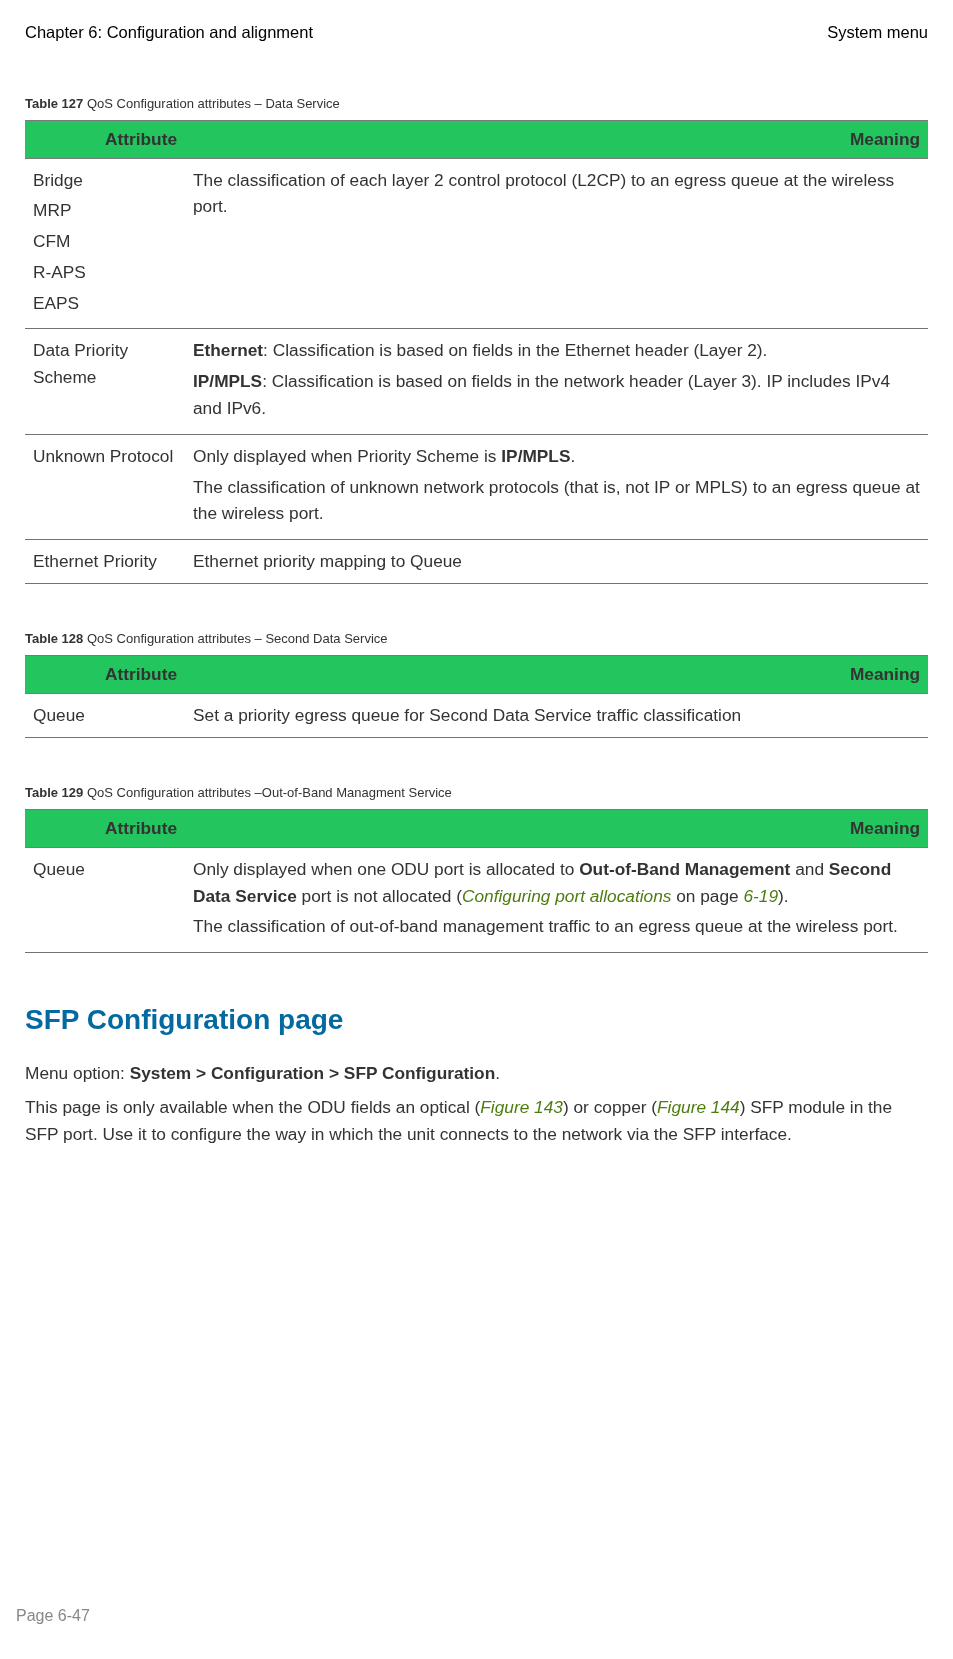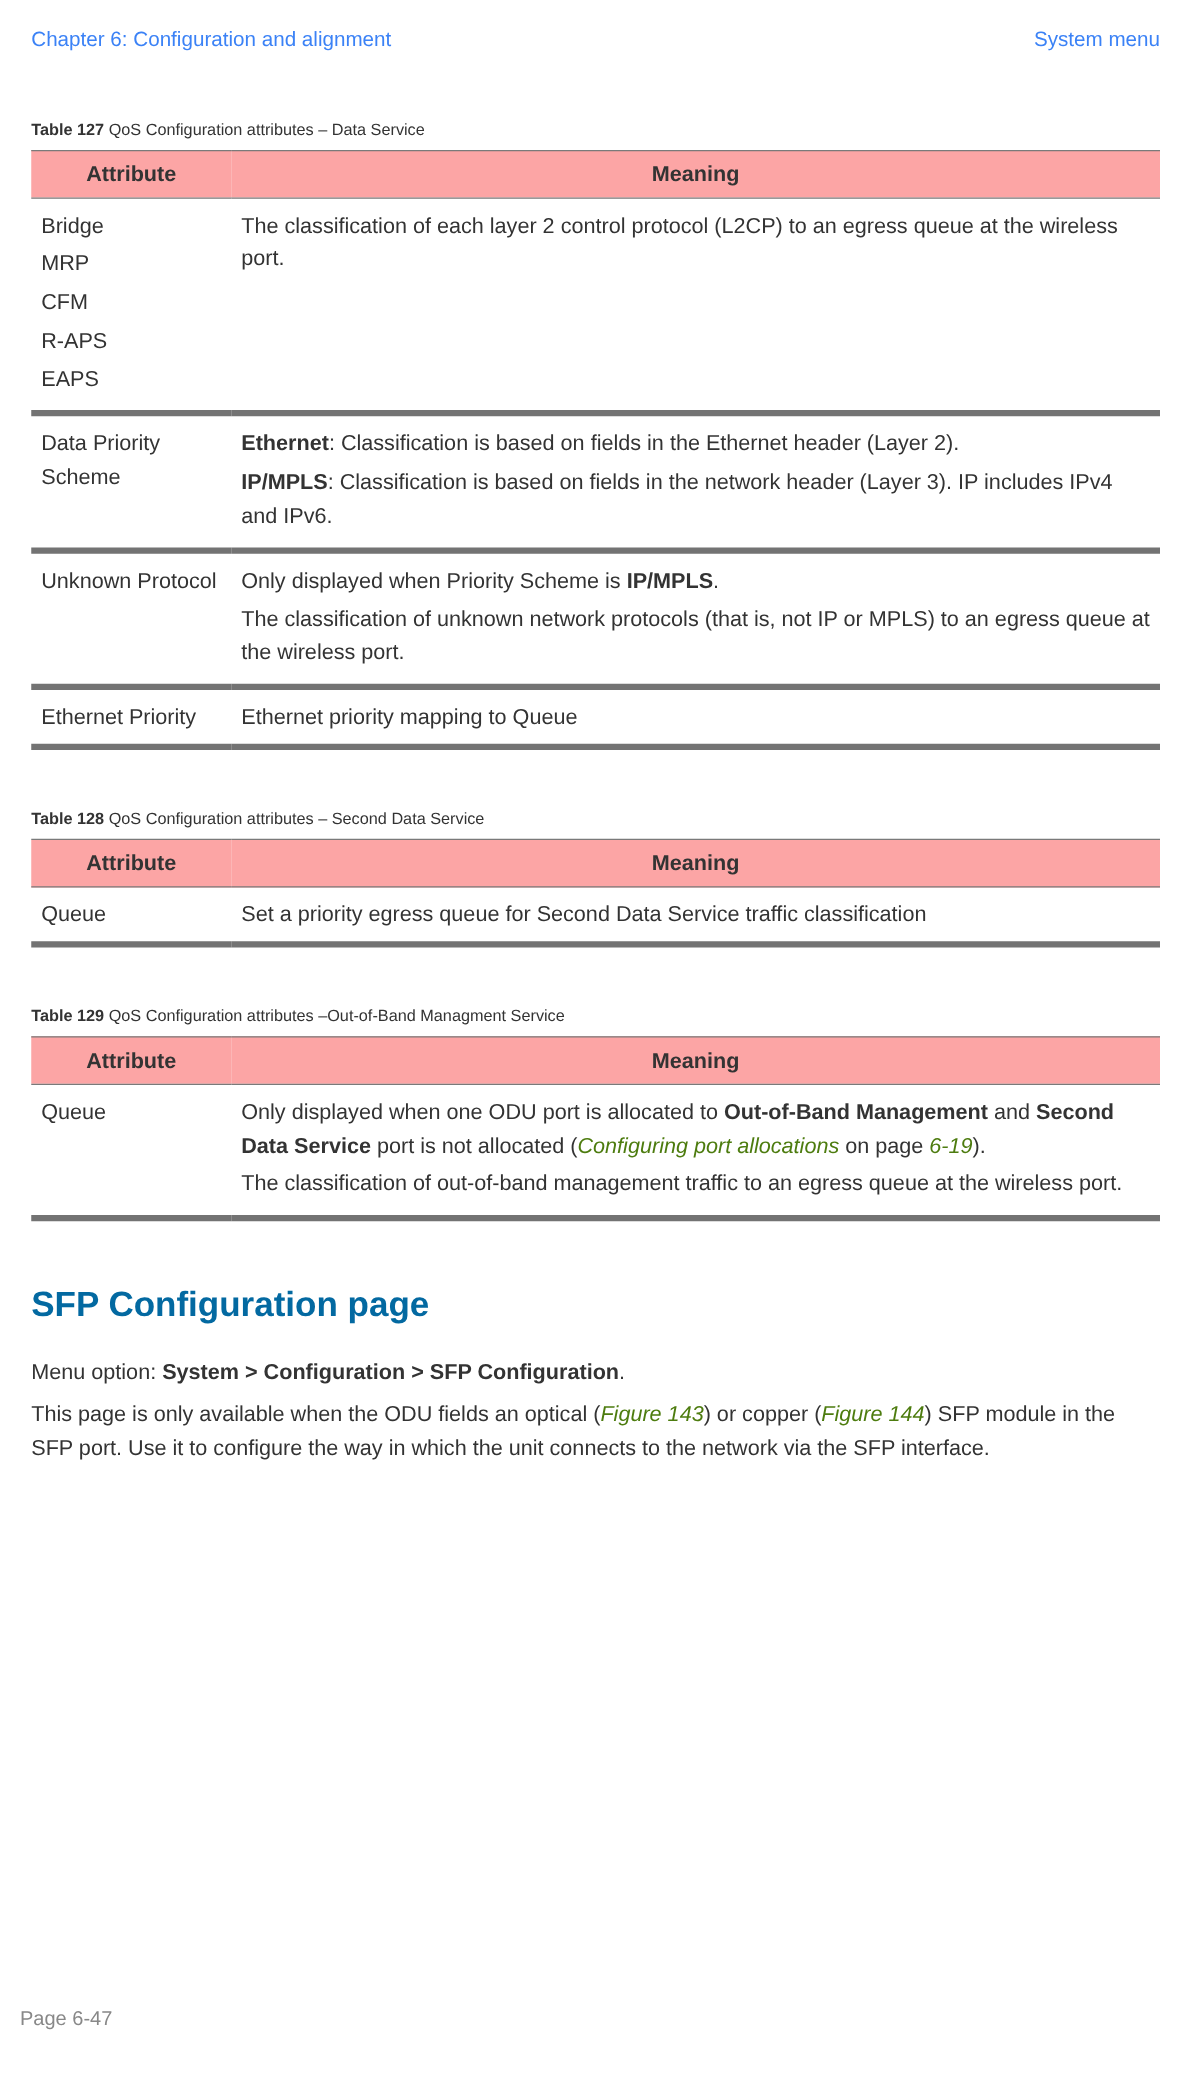--- a/index.html
+++ b/index.html
@@ -14,50 +14,50 @@
       width: 953px;
       height: 1659px;
       padding: 20px 25px 20px 25px;
       position: relative;
       font-size: 17.3px;
       line-height: 1.55;
     }
     .page-header {
       display: flex;
       justify-content: space-between;
-      color: #3b82f6;
+      color: #000000;
       font-size: 16.5px;
       margin-bottom: 48px;
     }
     .table-block {
       margin-bottom: 45px;
     }
     .table-caption {
       margin-bottom: 6px;
       font-size: 13px;
     }
     .table-caption .tbl-label {
       font-weight: bold;
     }
     table {
       border-collapse: collapse;
       width: 100%;
     }
     th {
-      background: #fca5a5;
-      font-weight: bold;
-      text-align: center;
+      background: #22c55e;
+      font-weight: bold;
+      text-align: right;
       padding: 5px 8px;
       border-top: 1.5px solid #7a7a7a;
       border-bottom: 1px solid #7a7a7a;
     }
     td {
       vertical-align: top;
       padding: 8px 8px;
-      border-bottom: 5px solid #737373;
+      border-bottom: 1px solid #737373;
     }
     .col-attr {
       width: 160px;
     }
     .attr-list div {
       margin-bottom: 4px;
     }
     .meaning-block > .segment {
       margin-bottom: 4px;
     }

